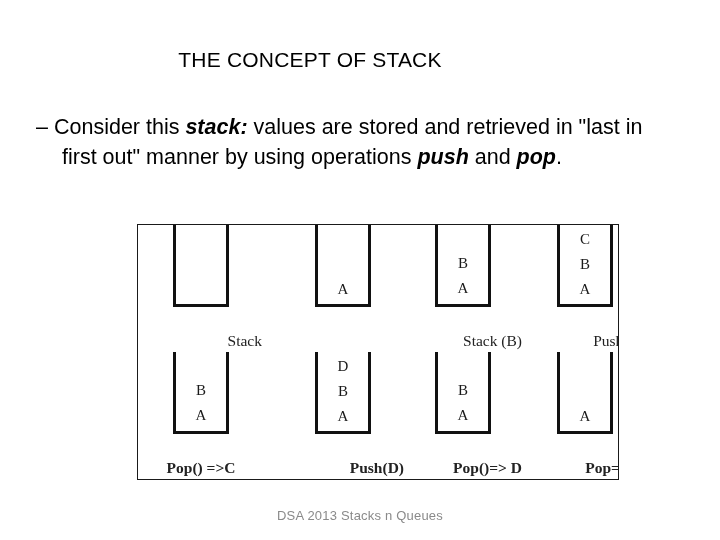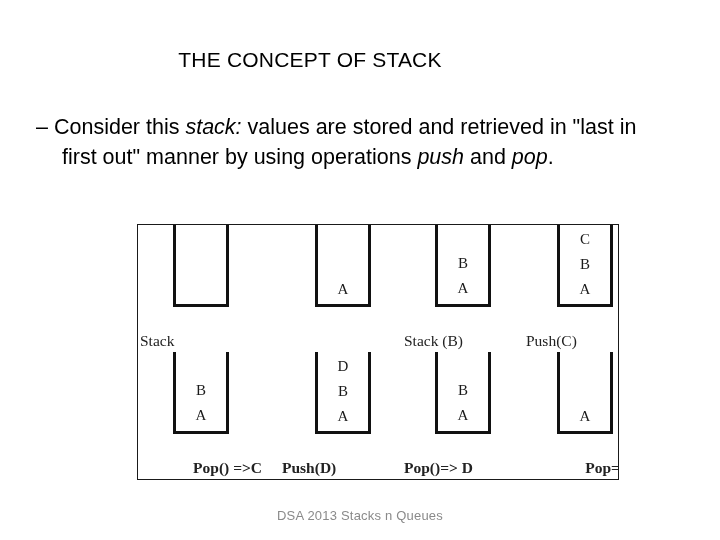--- a/index.html
+++ b/index.html
@@ -42,20 +42,21 @@
     line-height: 30px;
     color: #000;
     text-indent: -26px;
     padding-left: 26px;
   }
   .bullet-dash {
     font-size: 21.5px;
   }
   .bullet-line i {
     font-style: italic;
+    font-weight: bold;
   }
 
   
   .diagram {
     position: absolute;
     left: 137px;
     top: 224px;
     width: 482px;
     height: 256px;
     border: 1.5px solid #1a1a1a;
@@ -111,21 +112,21 @@
   }
   
   .offset-2 { top: 26px; }
   .offset-1b { top: 52px; }
 
   .cell-label {
     position: absolute;
     left: 0;
     right: 0;
     bottom: 2px;
-    text-align: left;
+    text-align: right;
     font-family: "Liberation Serif", serif;
     font-size: 15.5px;
     color: #222;
     white-space: nowrap;
   }
   .cell-label.bold { font-weight: bold; }
   .cell-label.shift-right { text-align: right; padding-right: 1px; }
 
   
   .footer {
@@ -187,21 +188,21 @@
       </div>
     </div>
     <div class="diagram-row">
       <div class="stack-cell col-0">
         <div class="stack-container">
           <div class="stack-items offset-2">
             <div class="stack-item">B</div>
             <div class="stack-item">A</div>
           </div>
         </div>
-        <div class="cell-label bold" style="text-align: right; margin-top: 29px;">Pop() =&gt;C</div>
+        <div class="cell-label bold" style="text-align: center; margin-top: 29px;">Pop() =&gt;C</div>
       </div>
       <div class="stack-cell col-1">
         <div class="stack-container">
           <div class="stack-items">
             <div class="stack-item">D</div>
             <div class="stack-item">B</div>
             <div class="stack-item">A</div>
           </div>
         </div>
         <div class="cell-label bold">Push(D)</div>

